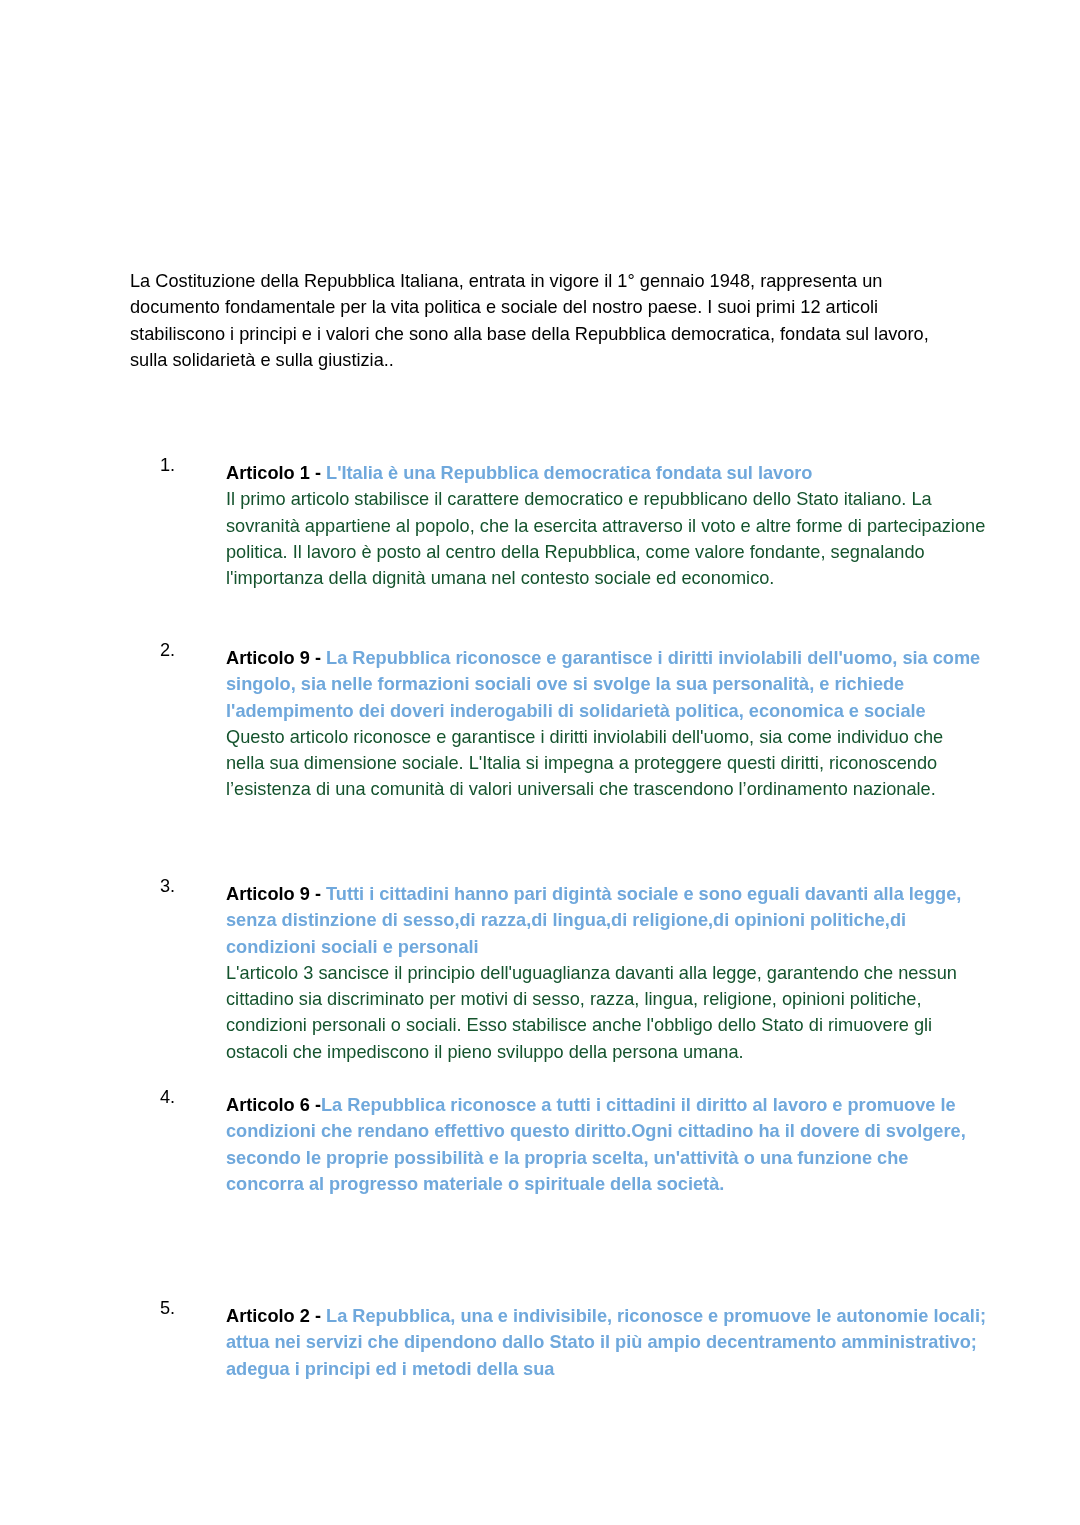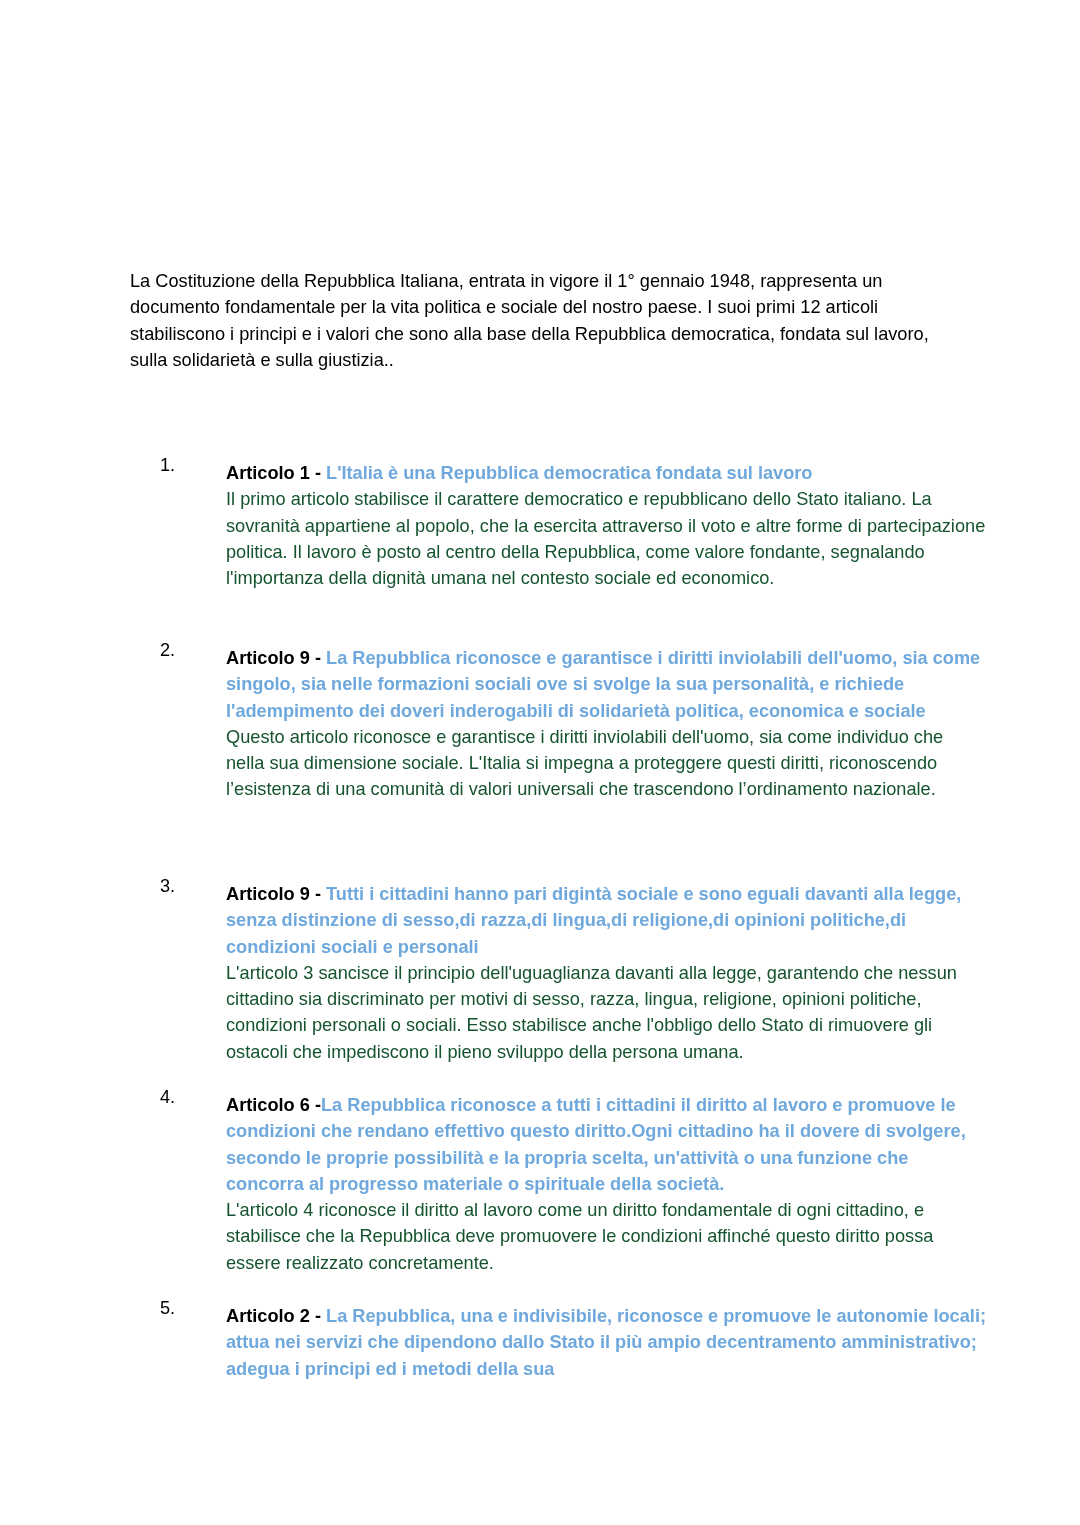--- a/index.html
+++ b/index.html
@@ -115,21 +115,20 @@
       <span class="art-num">3.</span>
       <div class="art-body">
         <span class="art-label">Articolo 9 - </span><span class="art-quote">Tutti i cittadini hanno pari digintà sociale e sono eguali davanti alla legge, senza distinzione di sesso,di razza,di lingua,di religione,di opinioni politiche,di condizioni sociali e personali</span>
         <span class="art-comment"> L'articolo 3 sancisce il principio dell'uguaglianza davanti alla legge, garantendo che nessun cittadino sia discriminato per motivi di sesso, razza, lingua, religione, opinioni politiche, condizioni personali o sociali. Esso stabilisce anche l'obbligo dello Stato di rimuovere gli ostacoli che impediscono il pieno sviluppo della persona umana.</span>
       </div>
     </li>
     <li class="article" style="top:1084px">
       <span class="art-num">4.</span>
       <div class="art-body">
         <span class="art-label">Articolo 6 -</span><span class="art-quote">La Repubblica riconosce a tutti i cittadini il diritto al lavoro e promuove le condizioni che rendano effettivo questo diritto.Ogni cittadino ha il dovere di svolgere, secondo le proprie possibilità e la propria scelta, un'attività o una funzione che concorra al progresso materiale o spirituale della società.</span>
-        <span class="art-comment"> L'articolo 4 riconosce il diritto al lavoro come un diritto fondamentale di ogni cittadino, e stabilisce che la Repubblica deve promuovere le condizioni affinché questo diritto possa essere realizzato concretamente.</span>
       </div>
     </li>
     <li class="article" style="top:1295px">
       <span class="art-num">5.</span>
       <div class="art-body">
         <span class="art-label">Articolo 2 - </span><span class="art-quote">La Repubblica, una e indivisibile, riconosce e promuove le autonomie locali; attua nei servizi che dipendono dallo Stato il più ampio decentramento amministrativo; adegua i principi ed i metodi della sua</span>
       </div>
     </li>
   </ol>
 

